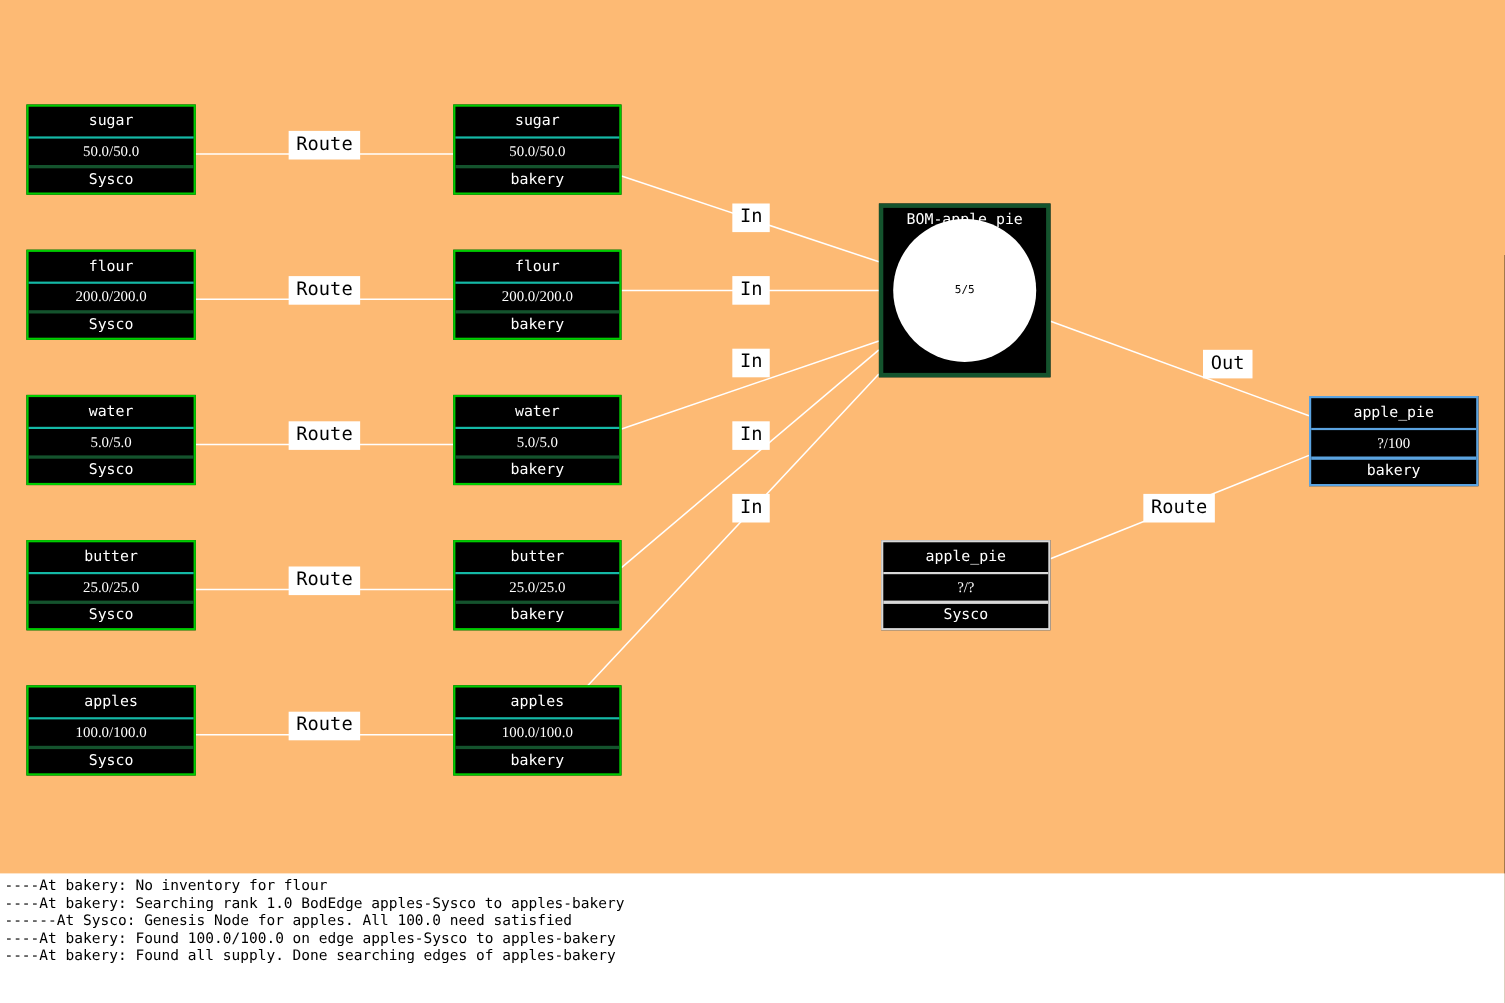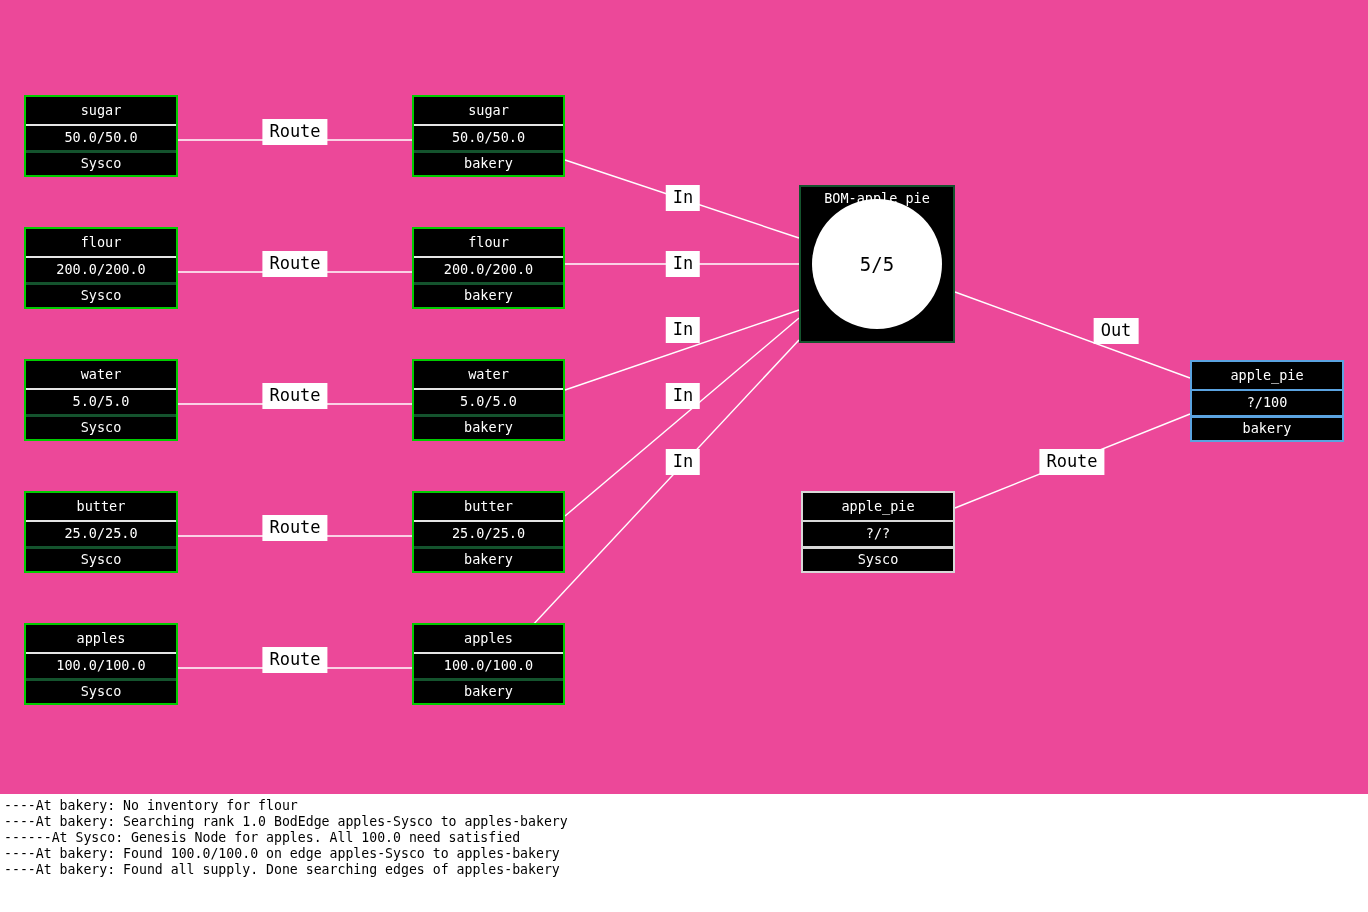--- a/index.html
+++ b/index.html
@@ -7,21 +7,21 @@
     width: 1368px;
     height: 912px;
     background: #000000;
     font-family: "DejaVu Sans Mono", monospace;
     overflow: hidden;
   }
   #stage {
     position: relative;
     width: 1368px;
     height: 912px;
-    background: #ec4899;
+    background: #fdba74;
   }
 
   
   #edge-layer {
     position: absolute;
     left: 0; top: 0;
     width: 1368px;
     height: 912px;
     z-index: 1;
   }
@@ -42,40 +42,41 @@
     line-height: 1;
     text-align: center;
     display: flex;
     align-items: center;
     justify-content: center;
     letter-spacing: 0px;
   }
   .node .row.title { height: 27px; }
   .node .row.qty {
     height: 26px;
-    border-top: 2px solid #e5e5e5;
+    border-top: 2px solid #14b8a6;
+    font-family: Liberation Serif, serif;
   }
   .node .row.loc {
     height: 25px;
     border-top: 3px solid #14532d;
   }
   
   .node.blue { border-color: #5ba3e0; }
   .node.blue .row.qty,
   .node.blue .row.loc { border-top-color: #5ba3e0; }
   
   .node.white { border-color: #d8d8d8; }
   .node.white .row.qty,
   .node.white .row.loc { border-top-color: #d8d8d8; }
 
   
   .bom-node {
     position: absolute;
     z-index: 3;
-    border: 2px solid #14532d;
+    border: 4px solid #14532d;
     background: #000000;
   }
   .bom-node .bom-title {
     position: absolute;
     top: 5px;
     left: 0;
     width: 100%;
     text-align: center;
     color: #ffffff;
     font-family: "DejaVu Sans Mono", monospace;
@@ -93,21 +94,21 @@
     border-radius: 50%;
     background: #ffffff;
     display: flex;
     align-items: center;
     justify-content: center;
     z-index: 1;
   }
   .bom-node .bom-circle span {
     color: #000000;
     font-family: "DejaVu Sans Mono", monospace;
-    font-size: 19px;
+    font-size: 10px;
     line-height: 1;
   }
 
   
   .edge-label {
     position: absolute;
     z-index: 4;
     background: #ffffff;
     color: #000000;
     font-family: "DejaVu Sans Mono", monospace;

